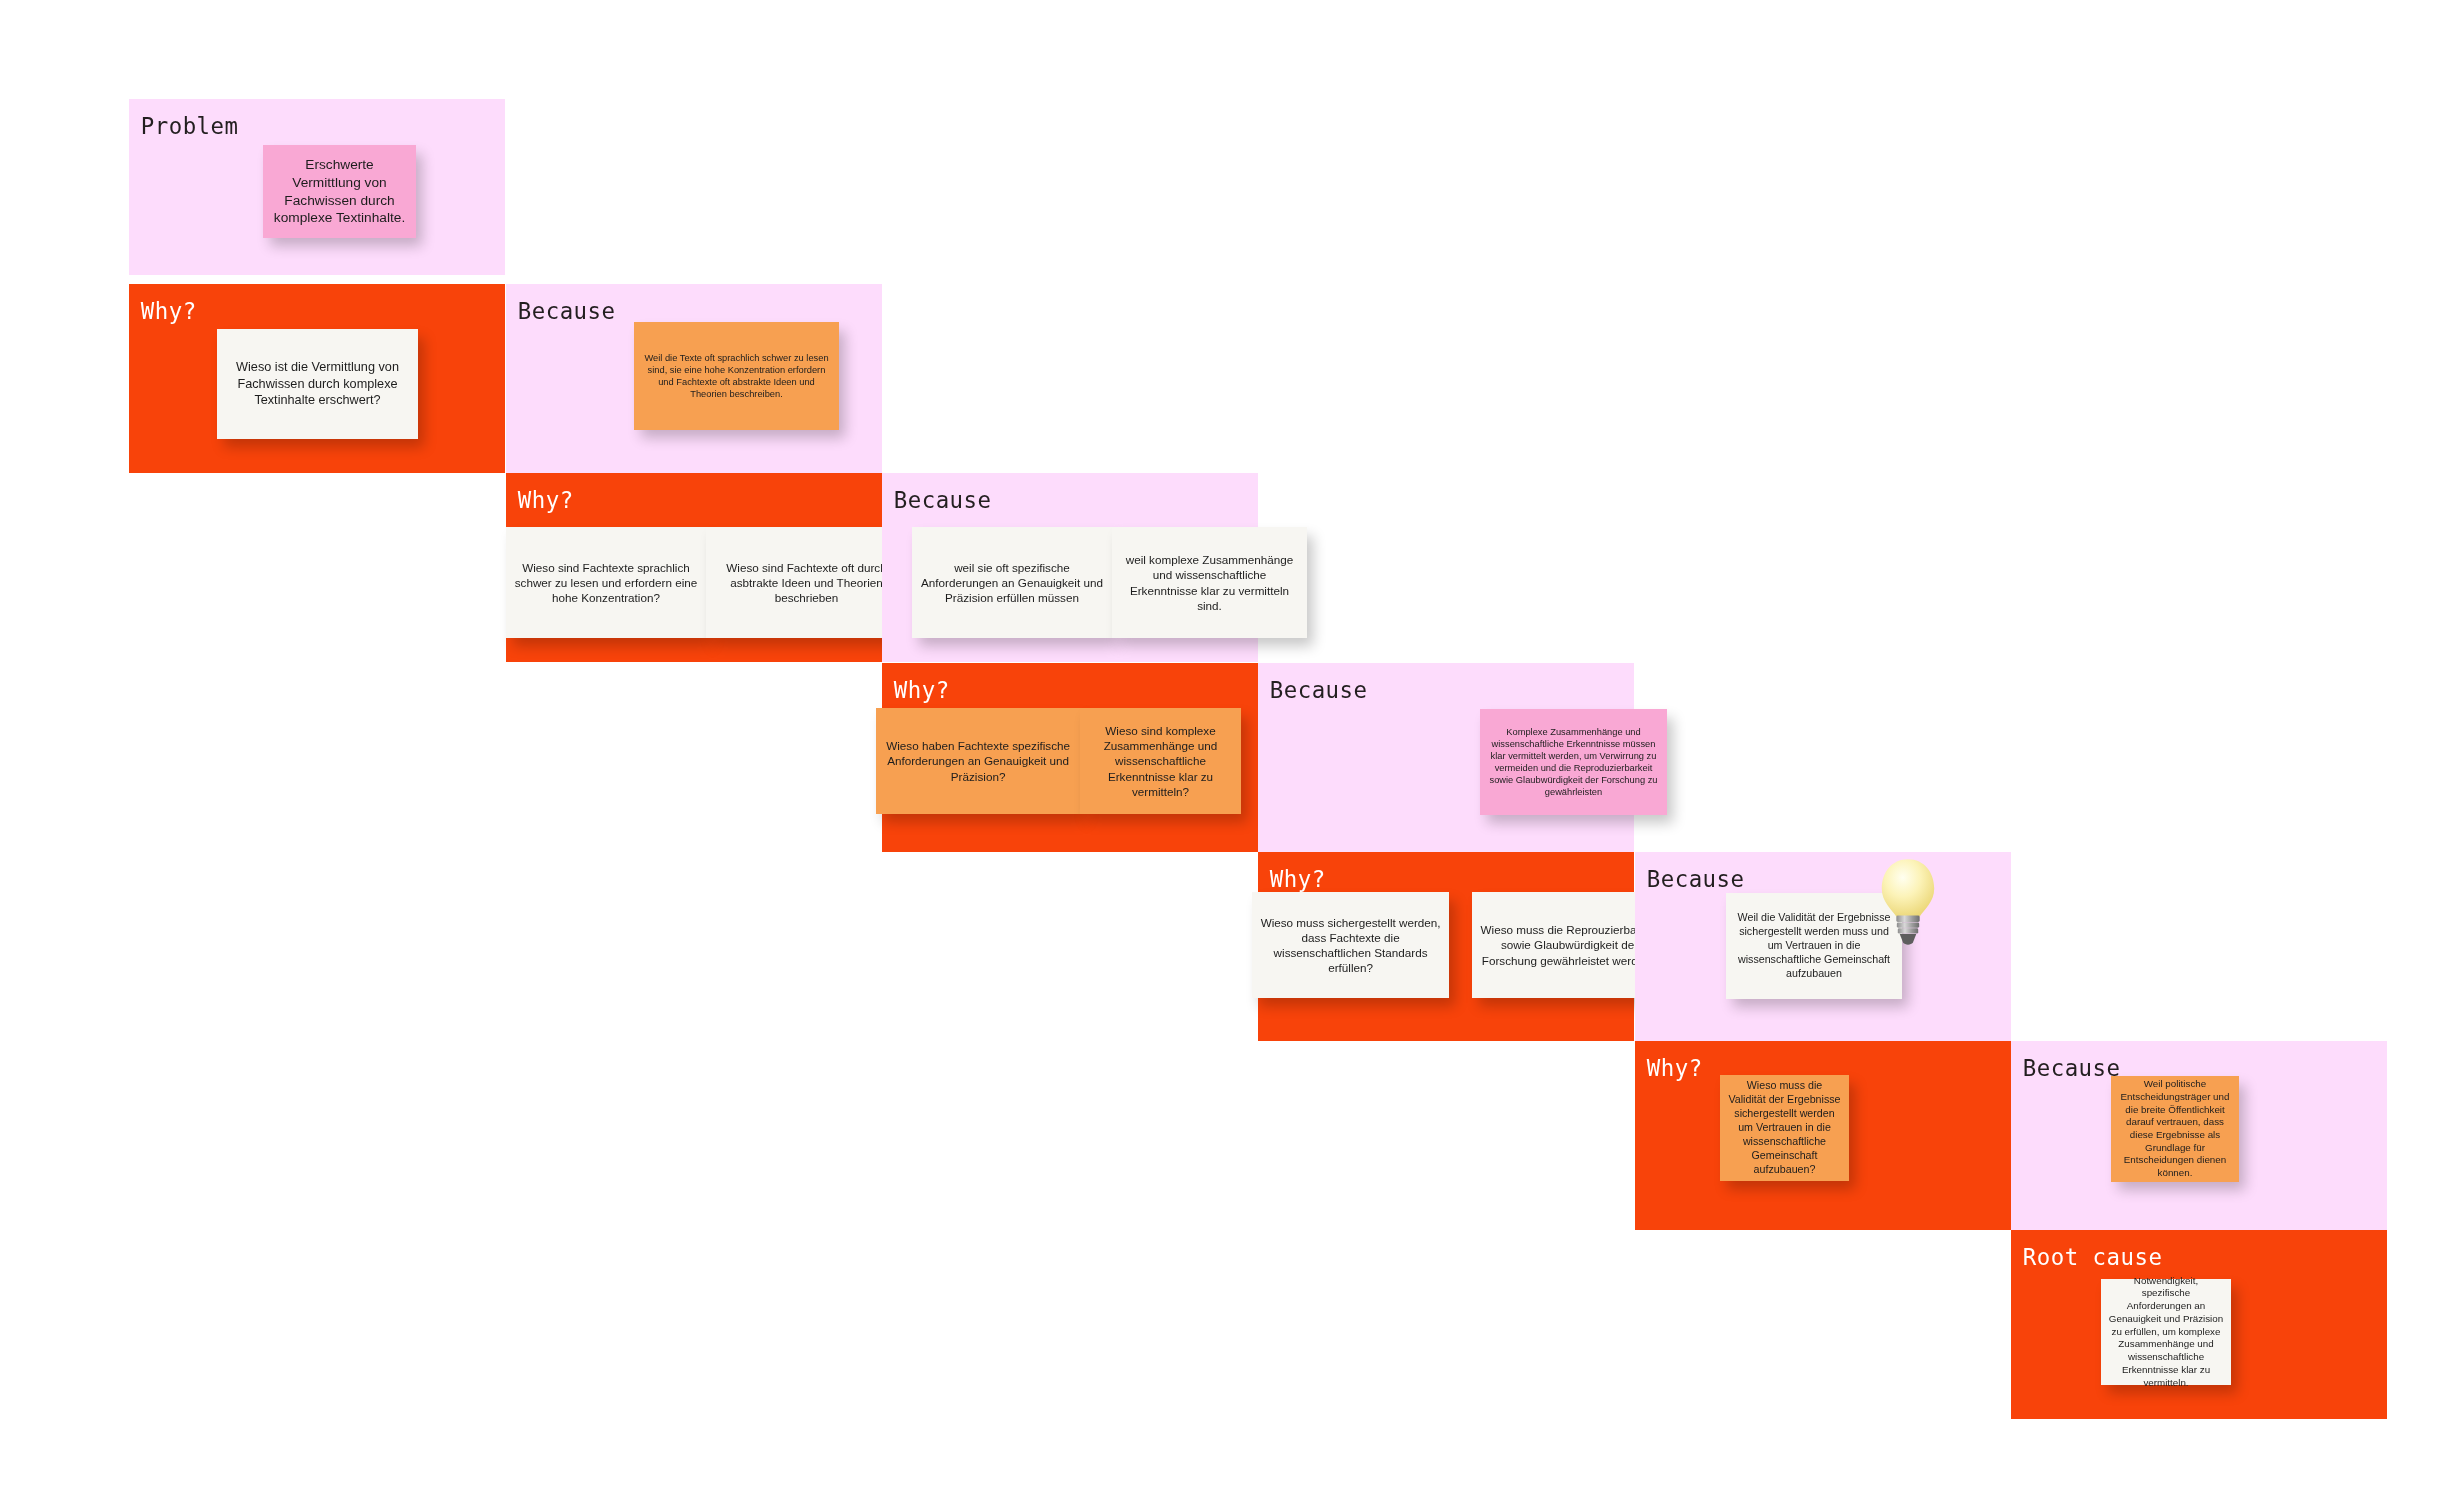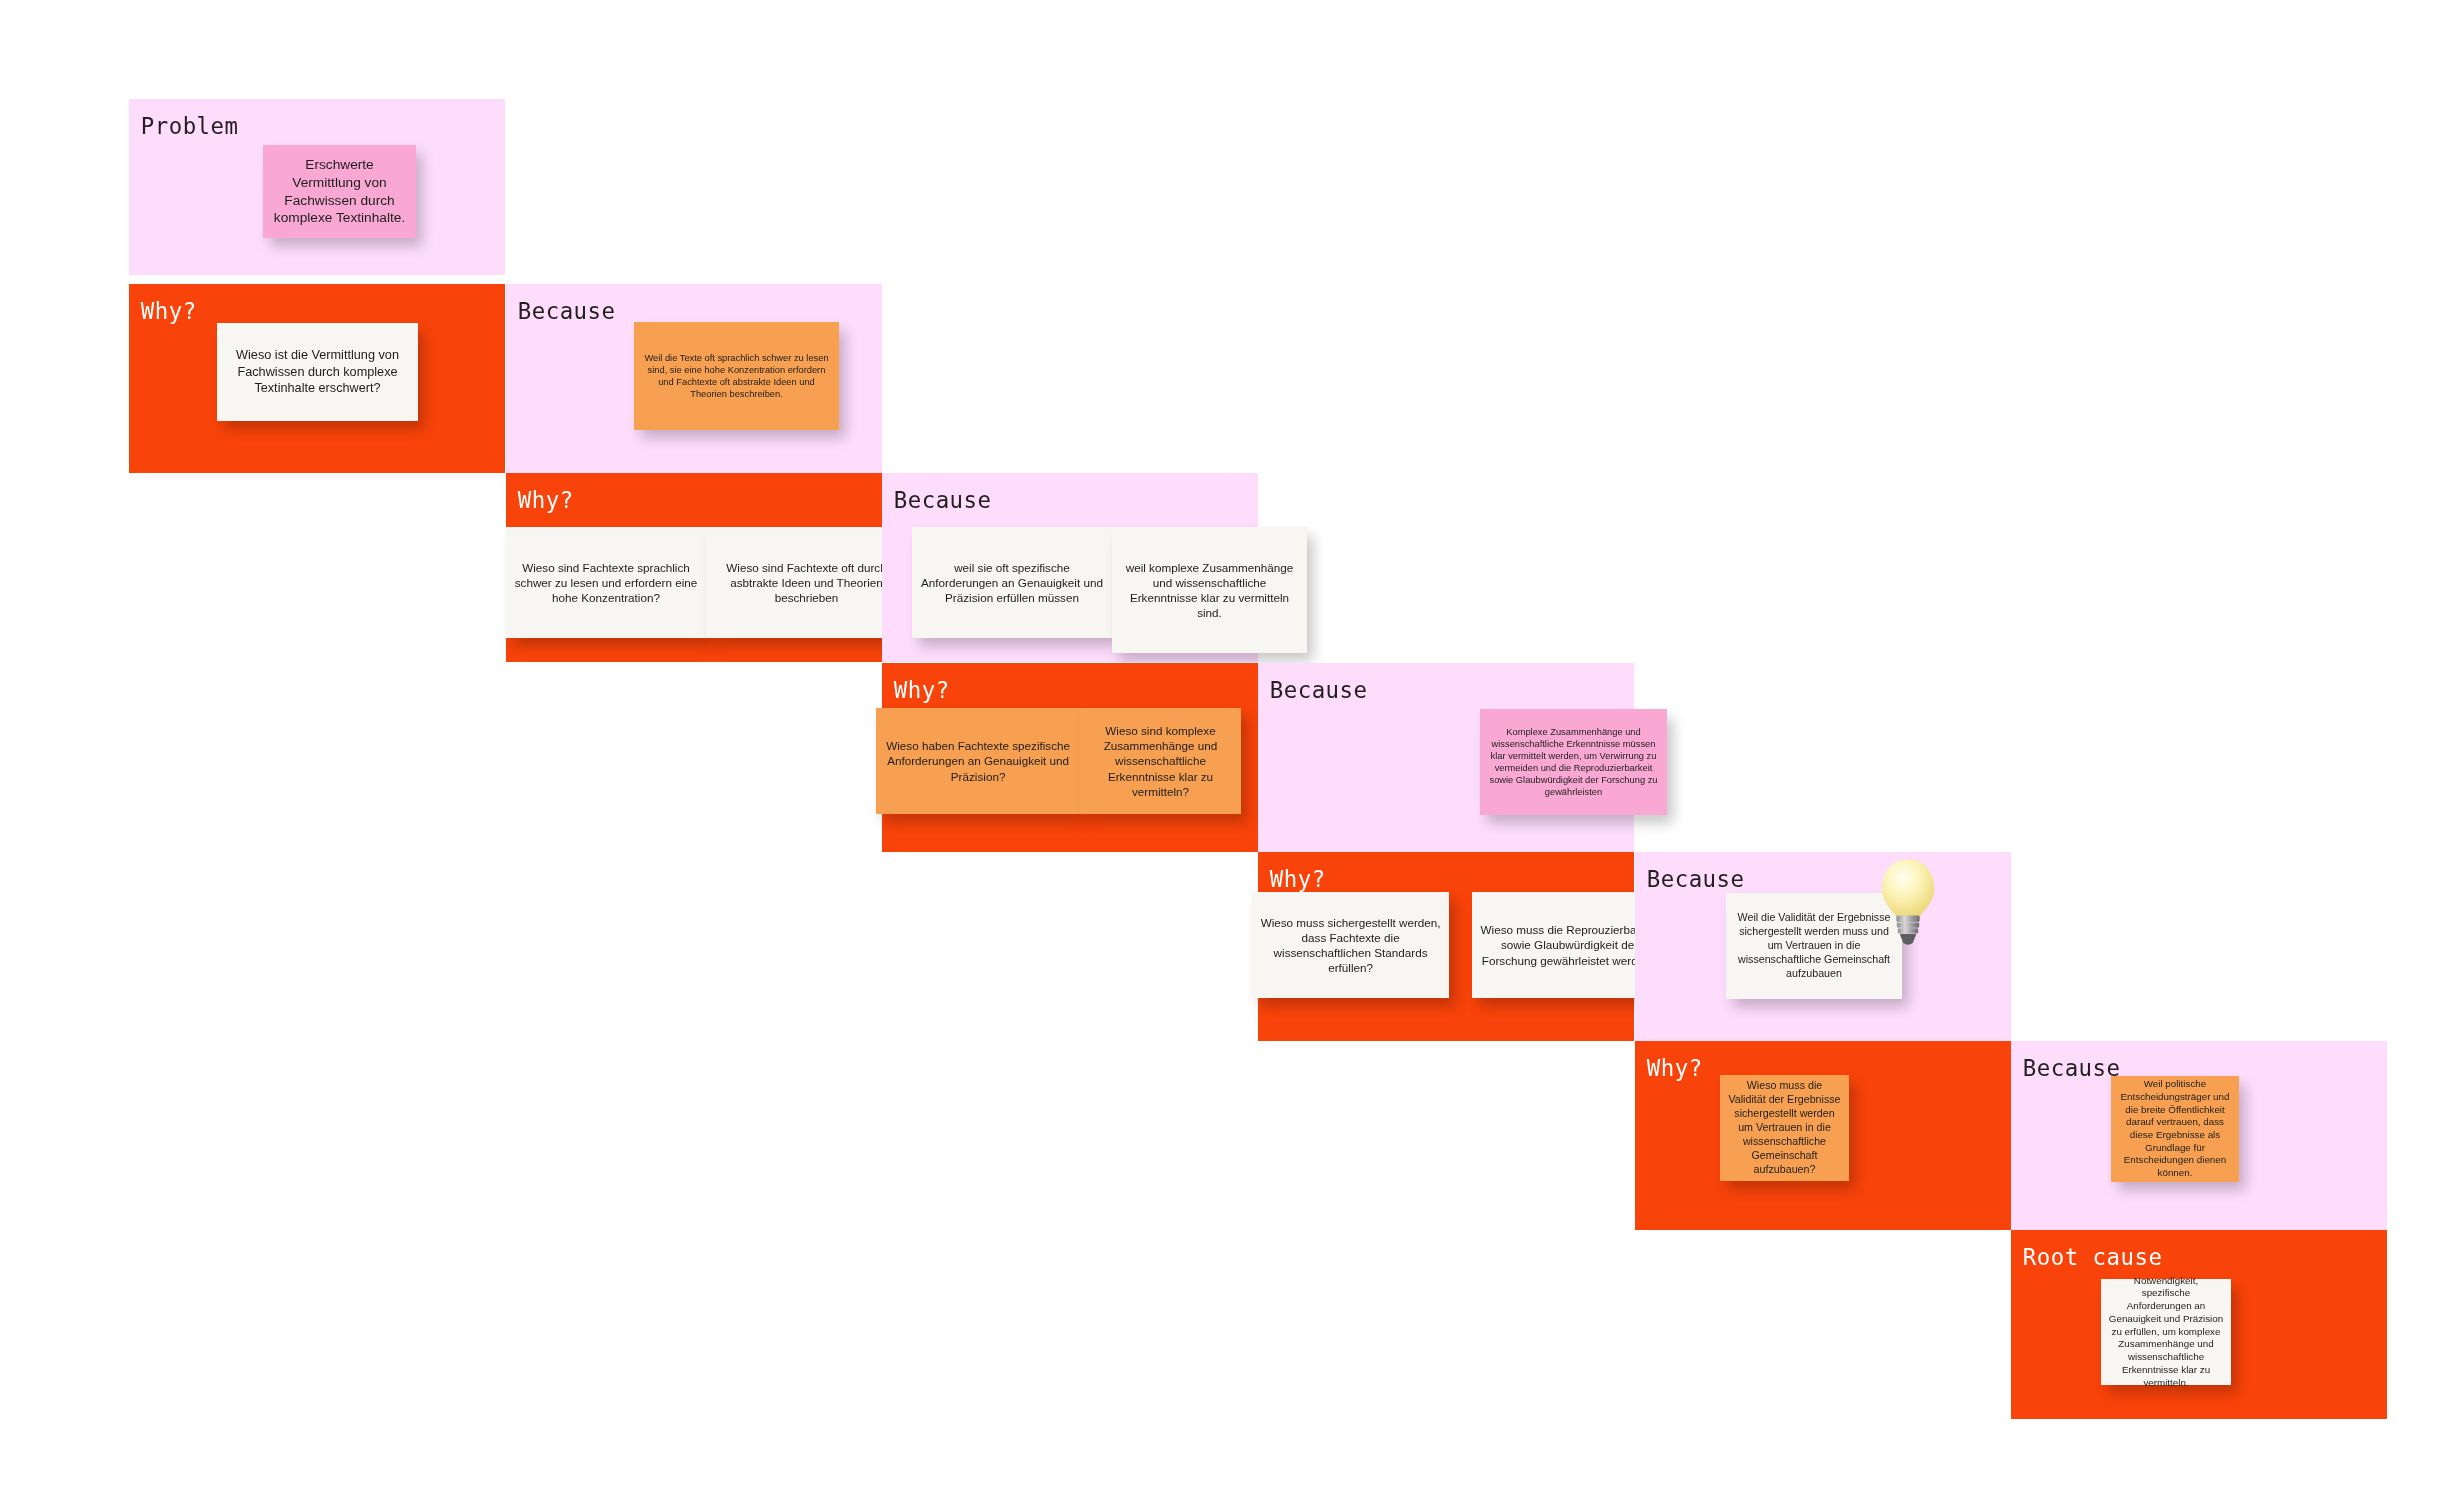--- a/index.html
+++ b/index.html
@@ -63,21 +63,21 @@
 
   <div class="panel problem" style="left:129px;top:99px;width:376px;height:176px;">
     <span class="panel-title" style="left:11.7px;top:13.7px;">Problem</span>
     <div class="note blue fs-28" style="left:134px;top:46px;width:153px;height:93px;">
       <span class="txt">Erschwerte Vermittlung von Fachwissen durch komplexe Textinhalte.</span>
     </div>
   </div>
 
   <div class="panel why" style="left:129px;top:284px;width:376px;height:189px;">
     <span class="panel-title" style="left:11.7px;top:13.7px;">Why?</span>
-    <div class="note white fs-26" style="left:88px;top:39px;width:201px;height:98px;align-items:center;">
+    <div class="note white fs-26" style="left:88px;top:45px;width:201px;height:110px;align-items:center;">
       <span class="txt">Wieso ist die Vermittlung von Fachwissen durch komplexe Textinhalte erschwert?</span>
     </div>
   </div>
 
   <div class="panel because" style="left:506px;top:284px;width:376px;height:189px;">
     <span class="panel-title" style="left:11.7px;top:13.7px;">Because</span>
     <div class="note orange fs-19" style="left:128px;top:38px;width:205px;height:108px;">
       <span class="txt">Weil die Texte oft sprachlich schwer zu lesen sind, sie eine hohe Konzentration erfordern und Fachtexte oft abstrakte Ideen und Theorien beschreiben.</span>
     </div>
   </div>
@@ -90,21 +90,21 @@
     <div class="note white fs-24" style="left:200px;top:54px;width:201px;height:111px;">
       <span class="txt">Wieso sind Fachtexte oft durch asbtrakte Ideen und Theorien beschrieben</span>
     </div>
   </div>
 
   <div class="panel because" style="left:882px;top:473px;width:376px;height:189px;">
     <span class="panel-title" style="left:11.7px;top:13.7px;">Because</span>
     <div class="note white fs-24" style="left:30px;top:54px;width:200px;height:111px;">
       <span class="txt">weil sie oft spezifische Anforderungen an Genauigkeit und Präzision erfüllen müssen</span>
     </div>
-    <div class="note white fs-24" style="left:230px;top:54px;width:195px;height:126px;">
+    <div class="note white fs-24" style="left:230px;top:54px;width:195px;height:111px;">
       <span class="txt">weil komplexe Zusammenhänge und wissenschaftliche Erkenntnisse klar zu vermitteln sind.</span>
     </div>
   </div>
 
   <div class="panel why" style="left:882px;top:663px;width:376px;height:189px;">
     <span class="panel-title" style="left:11.7px;top:13.7px;">Why?</span>
     <div class="note orange fs-24" style="left:-5.9px;top:45px;width:204px;height:106px;">
       <span class="txt">Wieso haben Fachtexte spezifische Anforderungen an Genauigkeit und Präzision?</span>
     </div>
     <div class="note orange fs-24" style="left:198px;top:45px;width:161px;height:106px;">

